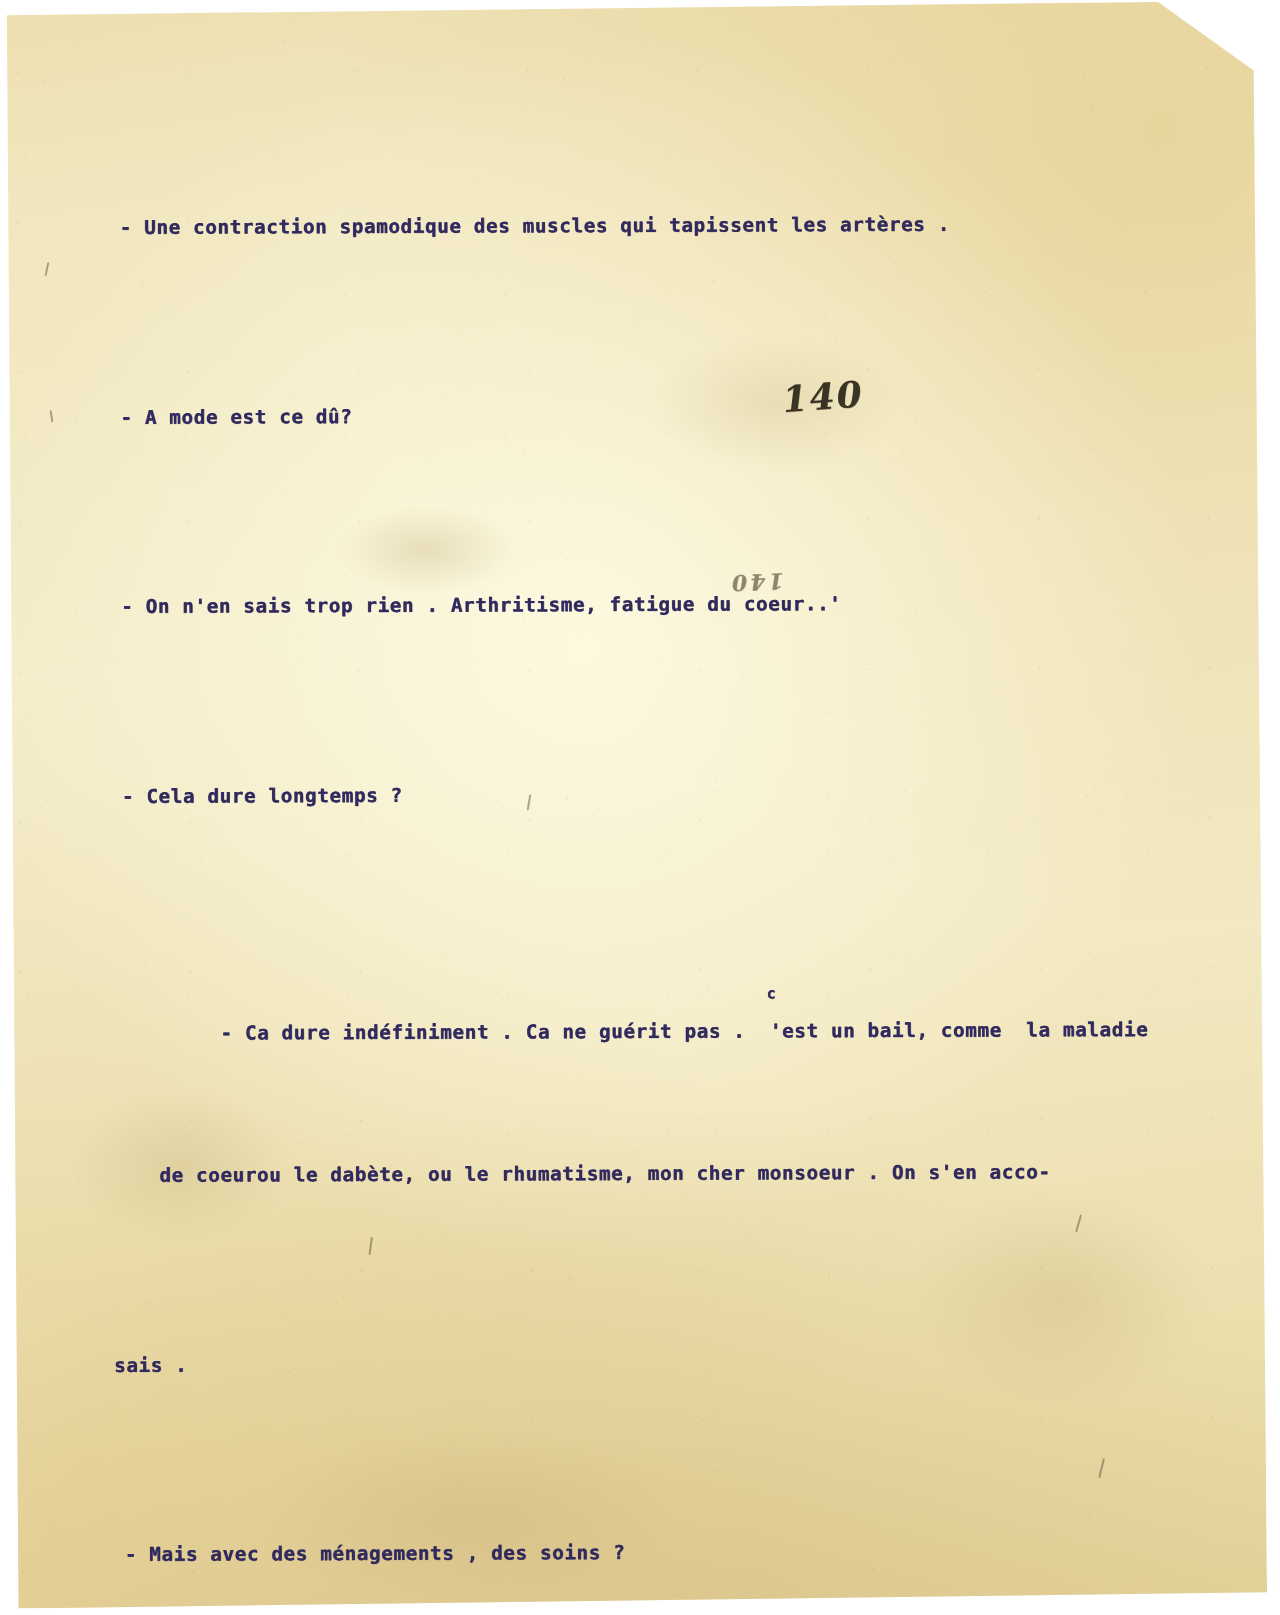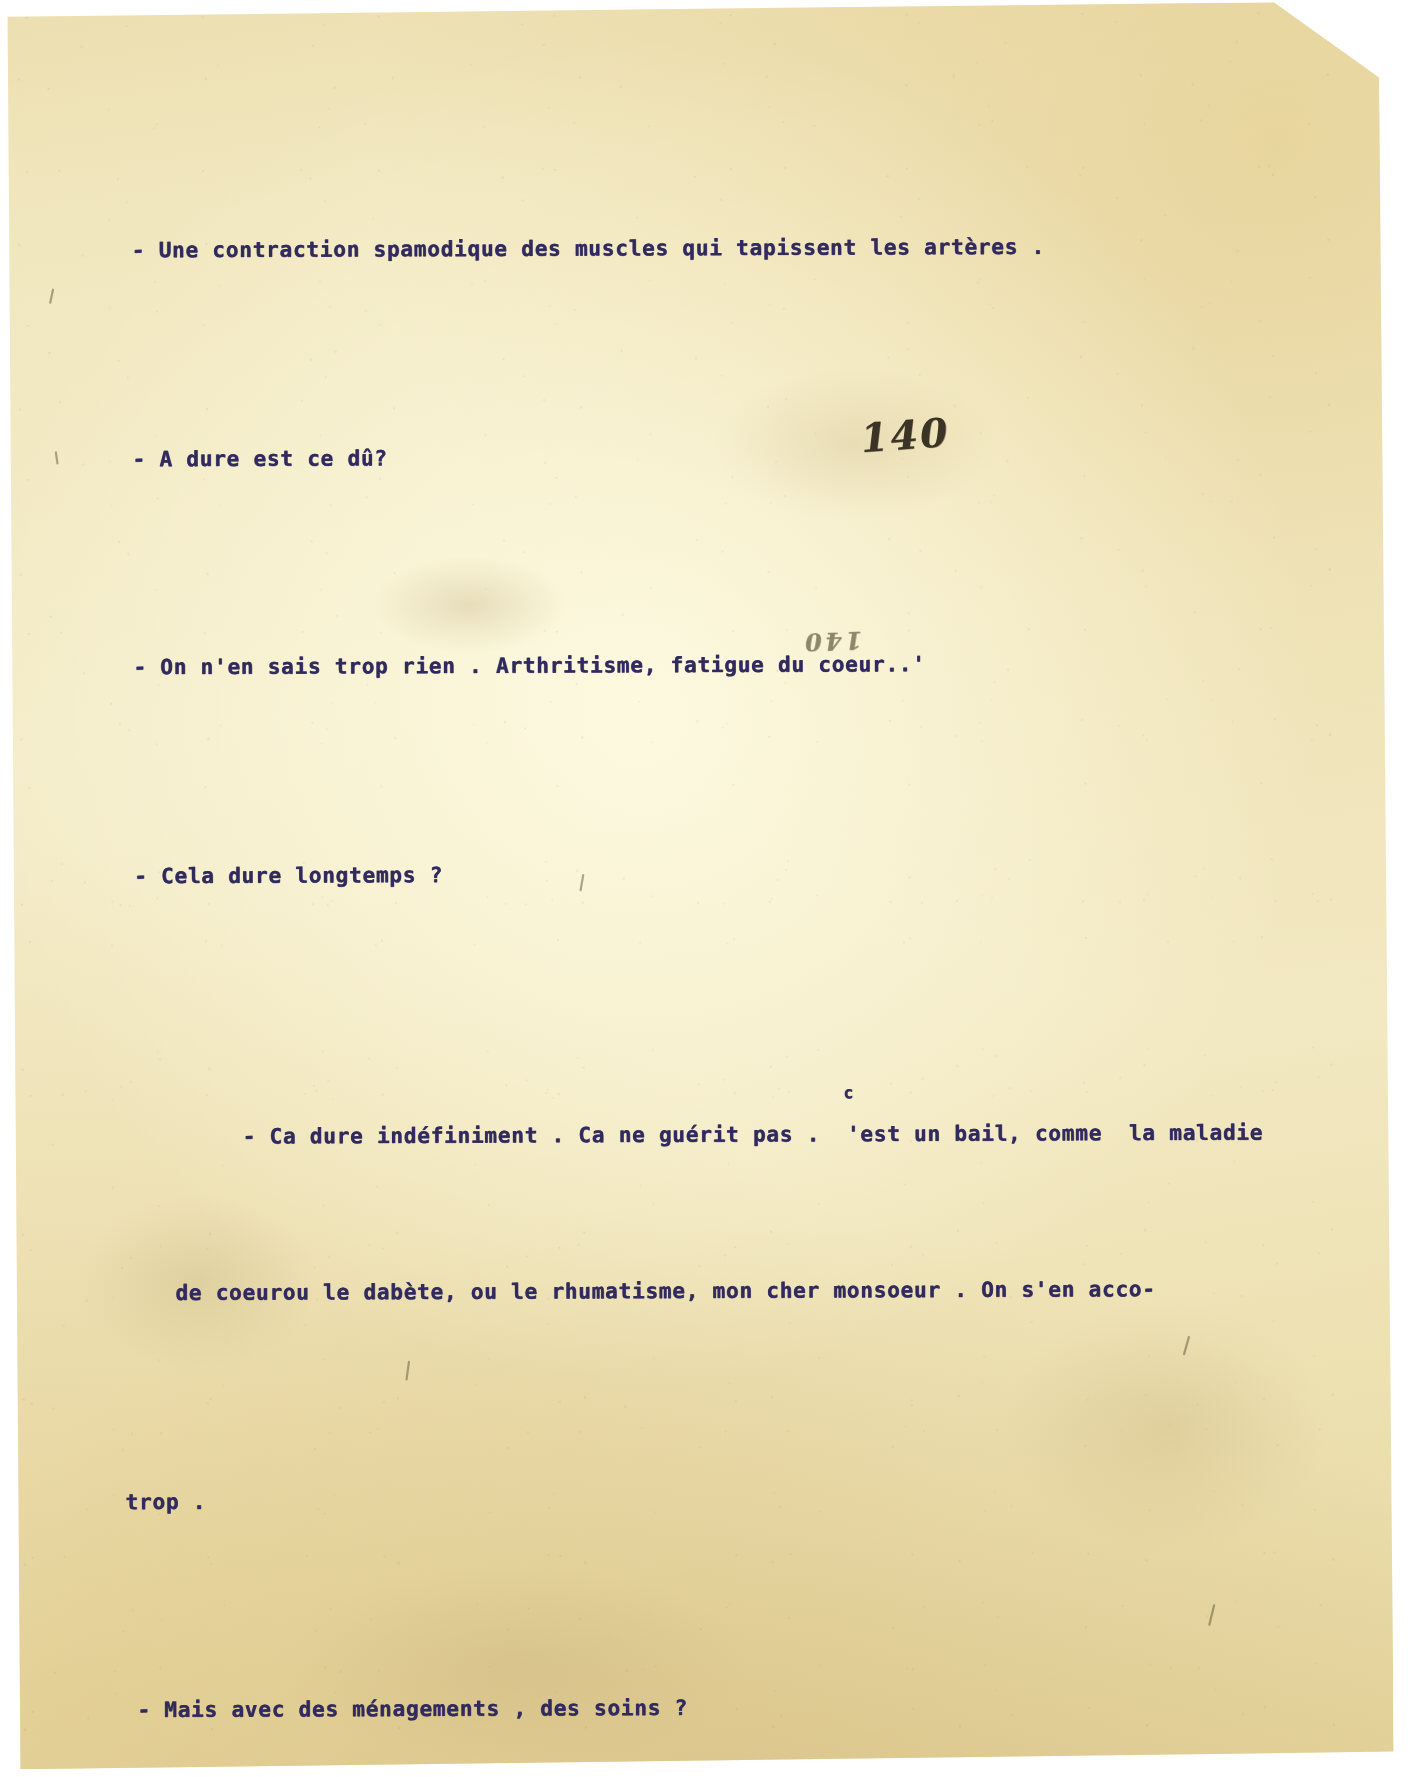--- a/index.html
+++ b/index.html
@@ -155,34 +155,34 @@
     <div class="tick" style="left:1090px; top:1456px; width:2px; height:20px; transform:rotate(14deg);"></div>
 
     <div class="hand hand-140">140</div>
 
     <div class="hand ghost-140">140</div>
 
     <div class="typed">
 
       <div class="ln ind1"><span>- Une contraction spamodique des muscles qui tapissent les artères .</span></div>
 
-      <div class="ln ind1"><span>- A dure est ce dû?</span></div>
+      <div class="ln ind1"><span>- A mode est ce dû?</span></div>
 
       <div class="ln ind1"><span>- On n'en sais trop rien . Arthritisme, fatigue du coeur..'</span></div>
 
       <div class="ln ind1"><span>- Cela dure longtemps ?</span></div>
 
       <div class="ln ind1">
         <span>- Ca dure indéfiniment . Ca ne guérit pas .  'est un bail, comme  la maladie</span>
         <span class="sub-c" style="left:654px; top:26px;">c</span>
       </div>
 
       <div class="ln ind2"><span>de coeurou le dabète, ou le rhumatisme, mon cher monsoeur . On s'en acco-</span></div>
 
-      <div class="ln"><span>trop .</span></div>
+      <div class="ln"><span>sais .</span></div>
 
       <div class="ln ind1"><span>- Mais avec des ménagements , des soins ?</span></div>
 
       
 
       
 
       
 
       

